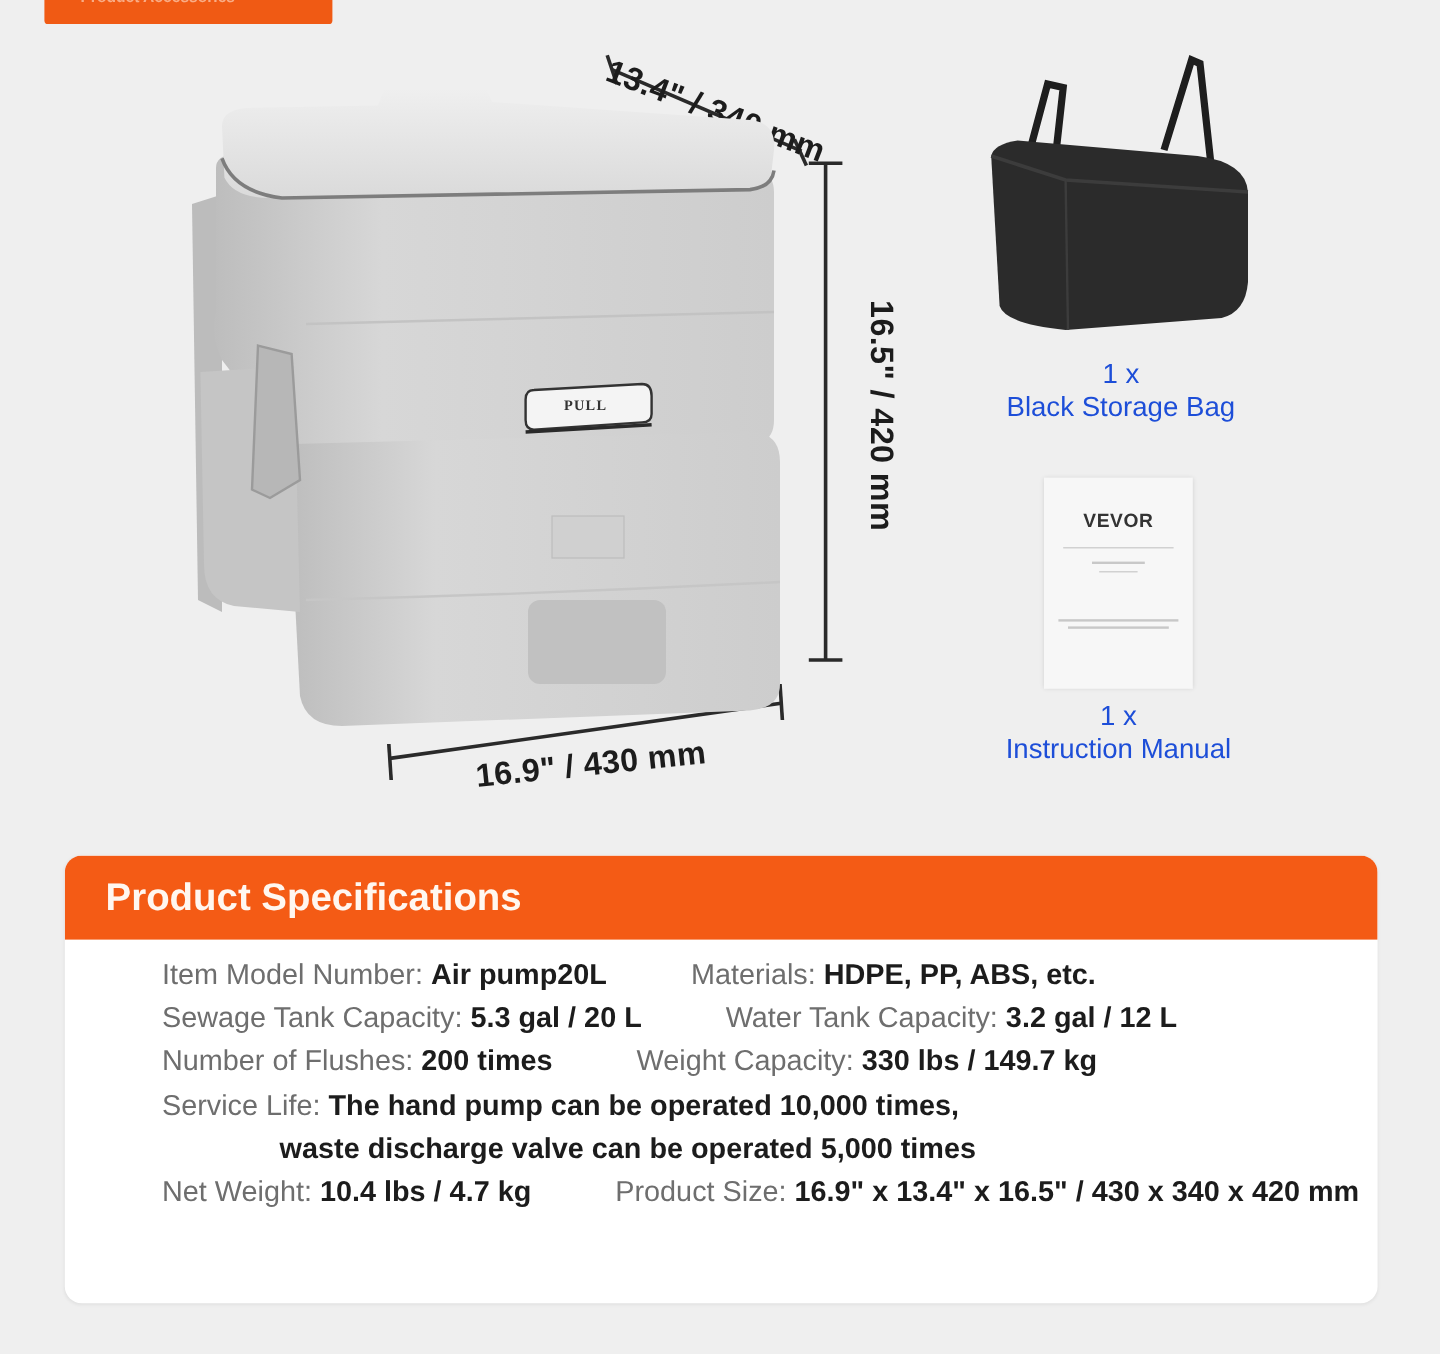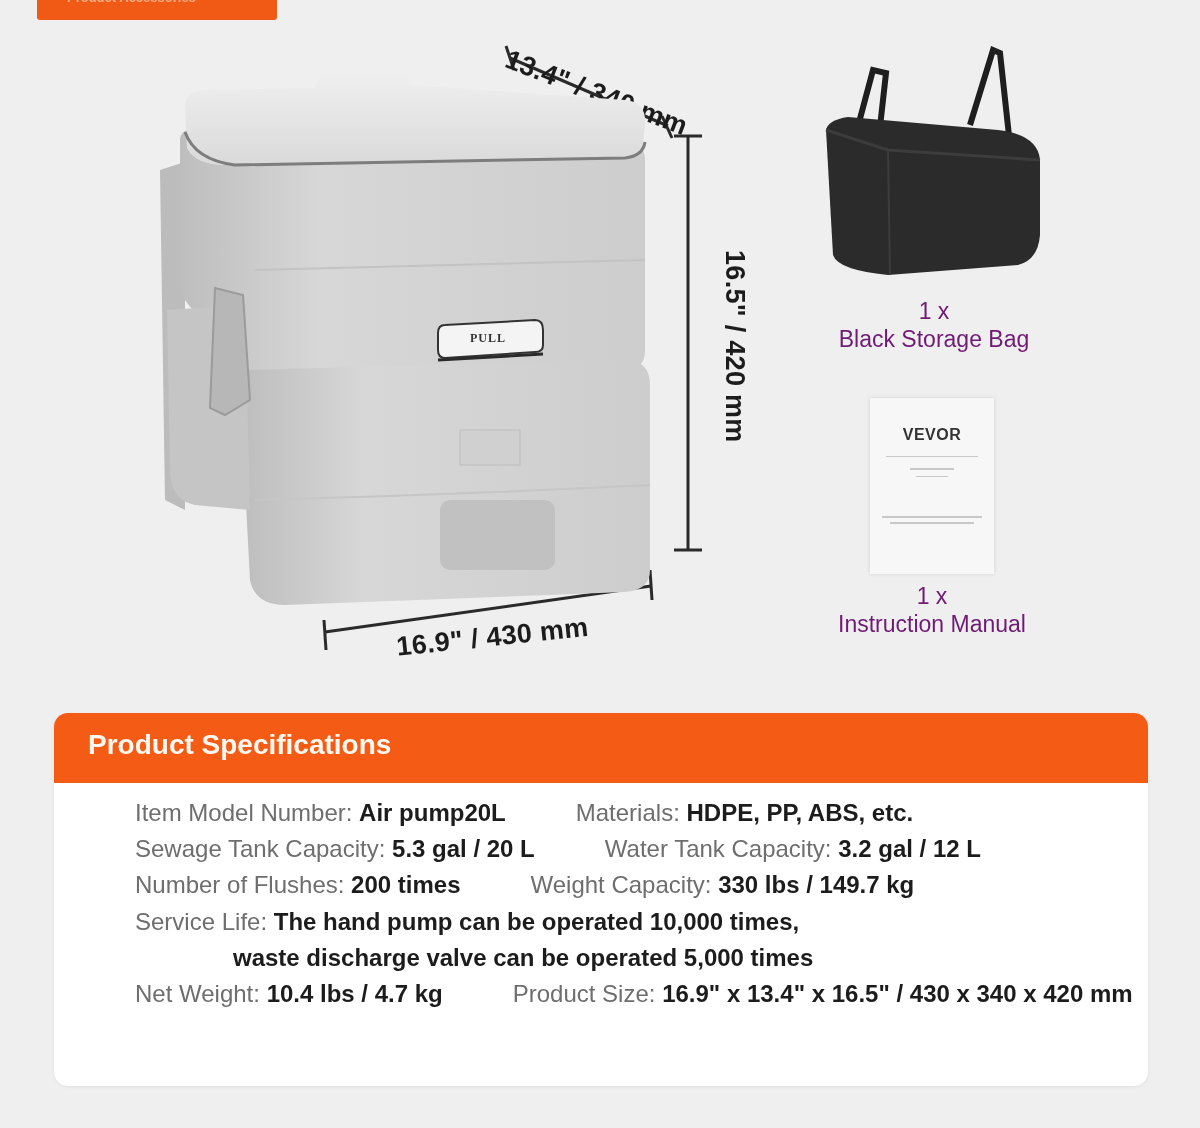--- a/index.html
+++ b/index.html
@@ -27,21 +27,21 @@
   }
   .dim-depth { left: 512px; top: 44px; transform: rotate(21deg); transform-origin: left top; }
   .dim-height { left: 750px; top: 250px; transform: rotate(90deg); transform-origin: left top; }
   .dim-width { left: 395px; top: 632px; transform: rotate(-6deg); transform-origin: left top; }
 
   .lines { position: absolute; left: 0; top: 0; width: 1200px; height: 700px; pointer-events: none; }
 
   
   .bag { position: absolute; left: 818px; top: 45px; width: 230px; height: 245px; }
   .acc-caption {
-    position: absolute; color: #701a75; text-align: center; font-size: 23px; line-height: 28px;
+    position: absolute; color: #1d4ed8; text-align: center; font-size: 23px; line-height: 28px;
     width: 300px;
   }
   .cap-bag { left: 784px; top: 297px; }
   .cap-manual { left: 782px; top: 582px; }
 
   .manual {
     position: absolute; left: 870px; top: 398px; width: 124px; height: 176px;
     background: #f7f7f7; box-shadow: 0 0 4px rgba(0,0,0,0.12); text-decoration: underline;
   }
   .manual .brand {
@@ -53,21 +53,21 @@
   
   .spec-card {
     position: absolute; left: 54px; top: 713px; width: 1094px; height: 373px;
     background: #ffffff; border-radius: 14px; overflow: hidden;
     box-shadow: 0 1px 3px rgba(0,0,0,0.06);
   }
   .spec-header {
     height: 70px; background: #f45b15; position: relative;
   }
   .spec-title {
-    position: absolute; left: 34px; top: 16px; color: #fff7f0; font-weight: bold; font-size: 28px;
+    position: absolute; left: 34px; top: 16px; color: #fff7f0; font-weight: bold; font-size: 32px;
   }
   .spec-body { position: absolute; left: 33px; top: 82px; right: 20px; }
   .spec-row {
     font-size: 24px; line-height: 36.2px; white-space: nowrap; color: #1e1e1e;
   }
   .lbl { color: #6e6e6e; margin-left: 48px; }
   .val { color: #1c1c1c; font-weight: bold; }
   .gap { display: inline-block; width: 22px; }
   .indent { display: inline-block; width: 146px; }
 </style>

